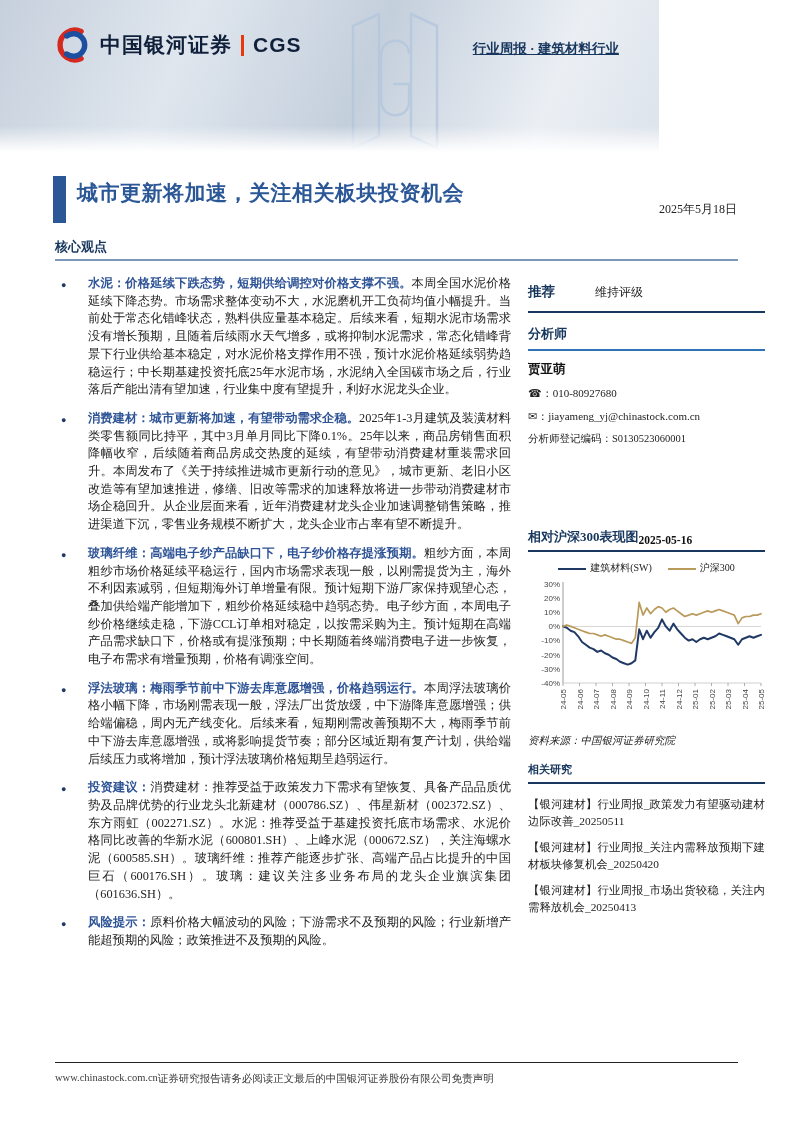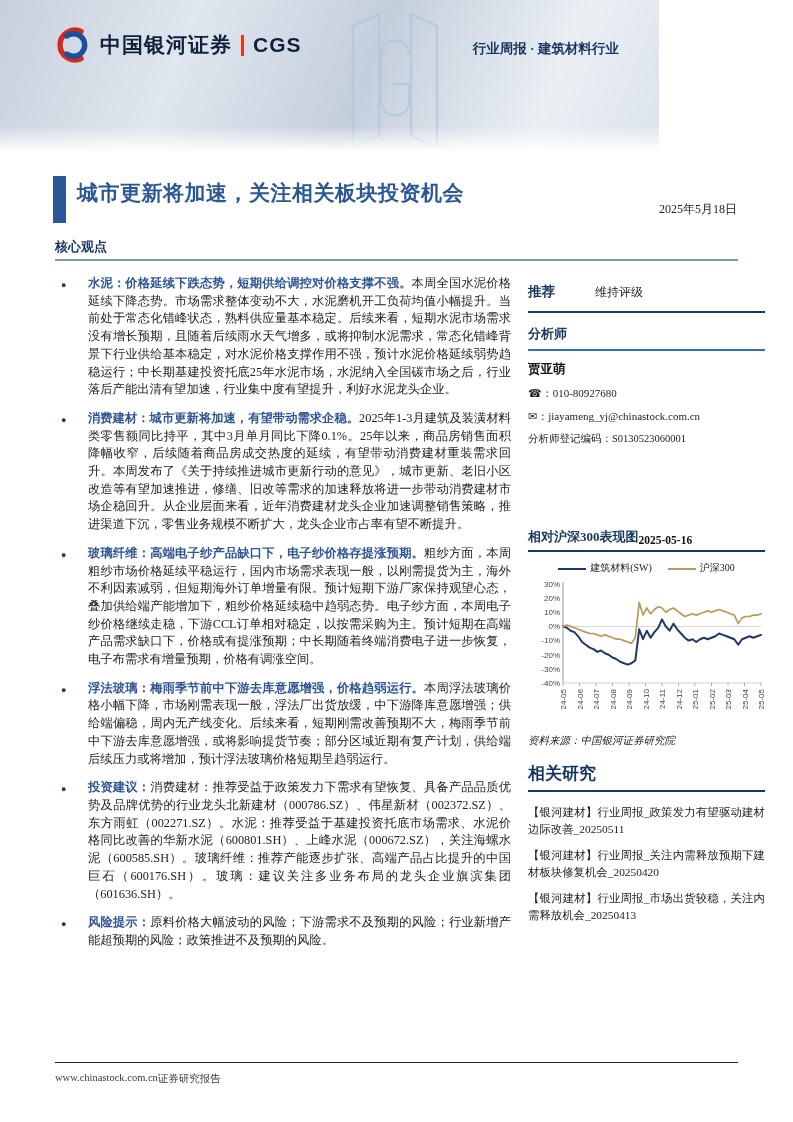--- a/index.html
+++ b/index.html
@@ -13,21 +13,21 @@
     position:absolute;top:0;left:0;width:659px;height:152px;overflow:hidden;
     background:linear-gradient(112deg,#c6d0dc 0%,#dfe6ee 28%,#c4cfdc 55%,#ebeff4 82%,#dce3eb 100%);
   }
   .header::after{content:"";position:absolute;left:0;right:0;bottom:0;height:26px;
     background:linear-gradient(180deg,rgba(255,255,255,0),#ffffff);}
   .wm{position:absolute;left:333px;top:6px;}
   .brand{position:absolute;left:55px;top:27px;display:flex;align-items:center;gap:9px;}
   .brand-cn,.brand-en{font-family:"Liberation Sans","DejaVu Sans",sans-serif;
     font-size:21px;font-weight:bold;color:#10203a;letter-spacing:1px;}
   .red-sep{width:3px;height:21px;background:#e8380d;}
-  .topic{position:absolute;right:40px;top:40px;font-size:13.5px;font-weight:bold;color:#17365d;}
+  .topic{position:absolute;right:40px;top:40px;font-size:13.5px;font-weight:bold;color:#17365d;text-decoration:underline;}
   
   .title-bar{position:absolute;left:53px;top:176px;width:13px;height:47px;background:#2b5797;}
   .page-title{position:absolute;left:77px;top:179px;font-size:21px;font-weight:bold;color:#2b5797;letter-spacing:0.5px;}
   .doc-date{position:absolute;right:56px;top:201px;font-size:12px;color:#222;}
   .core-heading{position:absolute;left:55px;top:238px;font-size:13px;font-weight:bold;color:#17365d;}
   .top-divider{position:absolute;left:55px;top:259px;width:683px;height:2px;background:#7e98ba;}
   
   .left-col{position:absolute;left:55px;top:266px;width:456px;}
   ul.bullets{list-style:none;margin:0;padding:0;}
   ul.bullets li{position:relative;padding-left:33px;margin:9px 0 11px;
@@ -53,21 +53,21 @@
     border-bottom:2px solid #17375e;padding-bottom:4px;}
   .chart-title{font-size:13px;font-weight:bold;color:#17365d;}
   .chart-date{font-size:11.5px;font-weight:bold;color:#111;}
   .legend{display:flex;justify-content:center;gap:16px;margin-top:9px;
     font-size:10px;align-items:center;color:#222;}
   .lgd-line{display:inline-block;width:28px;height:2.4px;margin-right:4px;vertical-align:middle;}
   #chart-box{margin-top:2px;}
   .source{font-size:10.5px;font-style:italic;margin-top:5px;color:#222;}
   
   .related-sec{margin-top:14px;}
-  .related-heading{font-size:17px;font-weight:bold;color:#17365d;padding-bottom:5px;
+  .related-heading{font-size:11px;font-weight:bold;color:#17365d;padding-bottom:5px;
     border-bottom:2.5px solid #17375e;margin:0 0 12px;}
   .related-item{font-size:11.4px;line-height:17px;margin:9px 0;color:#222;text-align:justify;}
   
   .footer{position:absolute;left:55px;top:1062px;width:683px;border-top:1.2px solid #222;
     display:flex;padding-top:9px;font-size:10.5px;color:#3a3a3a;}
 </style>
 </head>
 <body>
 
 <div class="header">
@@ -205,13 +205,14 @@
     <h3 class="related-heading">相关研究</h3>
     <div class="related-item">【银河建材】行业周报_政策发力有望驱动建材边际改善_20250511</div>
     <div class="related-item">【银河建材】行业周报_关注内需释放预期下建材板块修复机会_20250420</div>
     <div class="related-item">【银河建材】行业周报_市场出货较稳，关注内需释放机会_20250413</div>
   </div>
 </div>
 
 <div class="footer">
   <span>www.chinastock.com.cn</span>
   <span>证券研究报告</span>
+  <span>请务必阅读正文最后的中国银河证券股份有限公司免责声明</span>
 </div>
 
 </body></html>

